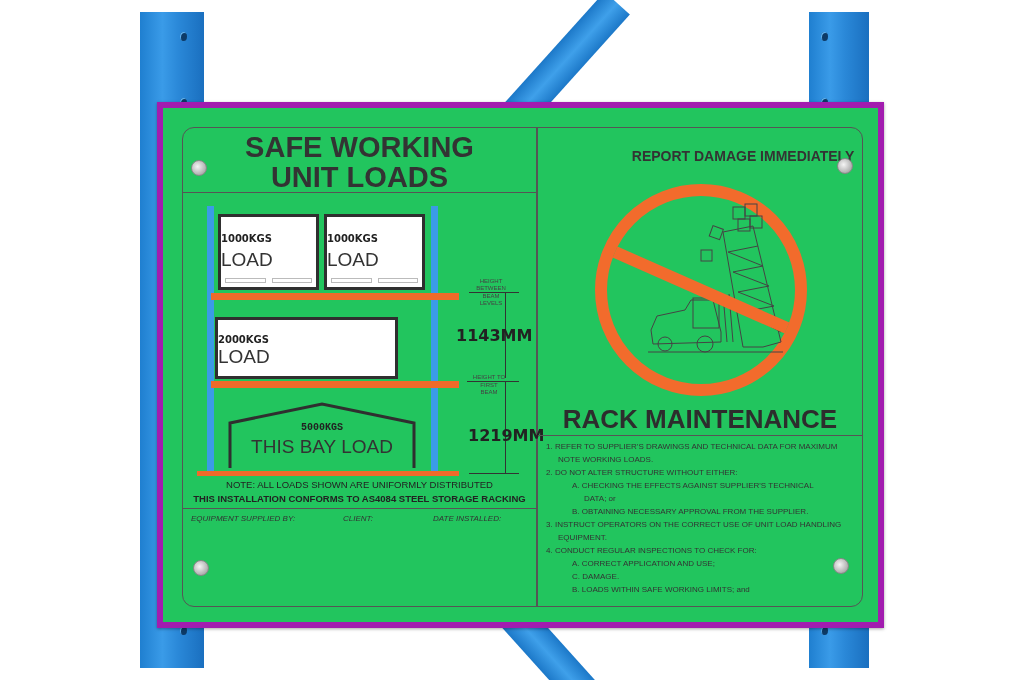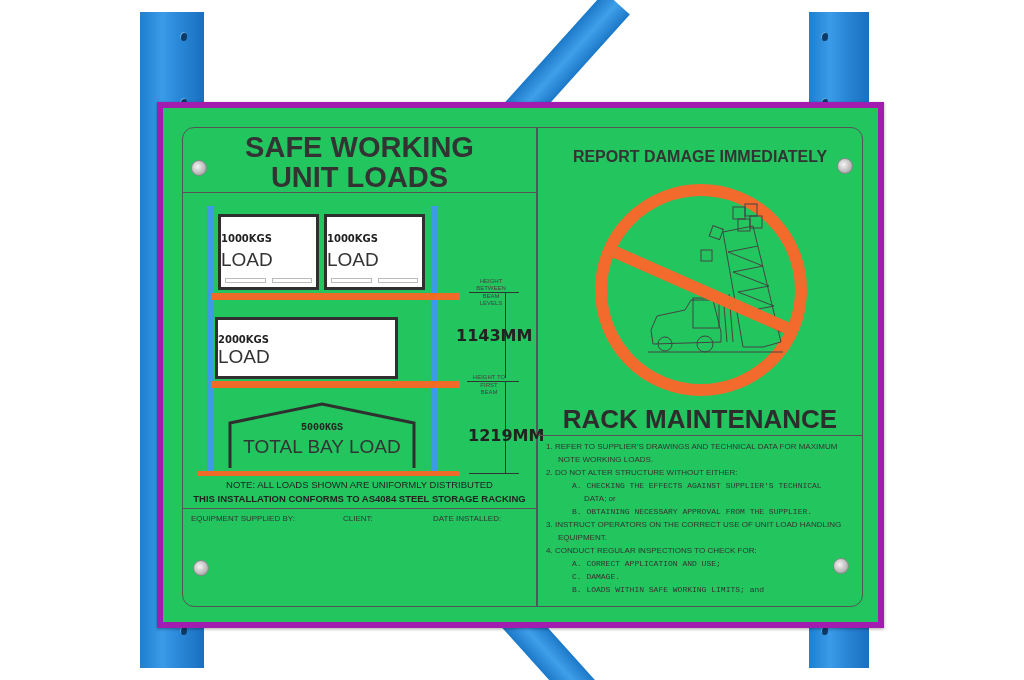--- a/index.html
+++ b/index.html
@@ -21,26 +21,26 @@
   .box .lbl{font-size:19px;color:#333;line-height:20px;}
   .pallet{position:absolute;left:4px;right:4px;bottom:4px;height:5px;display:flex;gap:6px;}
   .pallet span{flex:1;background:#fff;border:1px solid #bbb;}
   .dim-text{position:absolute;font-size:6px;color:#444;text-align:center;line-height:7px;}
   .dim-val{position:absolute;font-weight:bold;font-size:16px;color:#222;font-family:"DejaVu Sans",sans-serif;}
   .dim-line{position:absolute;width:1px;background:#333;}
   .tick{position:absolute;height:1px;background:#333;}
   .notes{position:absolute;left:0;top:350px;width:353px;text-align:center;font-size:9.5px;color:#222;line-height:14px;}
   .notes .b{font-weight:bold;}
   .supplied{position:absolute;left:0;top:380px;width:353px;height:18px;border-top:1.5px solid #555;font-size:8px;color:#333;}
-  .supplied span{position:absolute;top:5px;}
-  .right-head{position:absolute;left:355px;top:20px;width:324px;text-align:center;font-weight:bold;font-size:16px;color:#333;}
+  .supplied span{position:absolute;top:5px;font-style:italic;}
+  .right-head{position:absolute;left:355px;top:20px;width:324px;text-align:center;font-weight:bold;font-size:14px;color:#333;padding-left:43px;}
   .nosign{position:absolute;left:410px;top:54px;width:216px;height:216px;}
   .rm-title{position:absolute;left:355px;top:275px;width:324px;height:32px;border-bottom:1.5px solid #555;text-align:center;font-weight:bold;font-size:26px;color:#2d2d2d;line-height:32px;}
   .rules{position:absolute;left:363px;top:312px;width:312px;font-size:8px;color:#333;line-height:13px;}
-  .rules .sub{padding-left:26px;font-family:Liberation Mono, monospace;}
+  .rules .sub{padding-left:26px;}
   .rules .cont{padding-left:12px;}
   .rules .cont2{padding-left:38px;}
 </style>
 </head>
 <body>
 
 <div class="upright" style="left:140px;top:12px;width:64px;height:656px;">
   <div class="hole" style="left:40px;top:20px;"></div>
   <div class="hole" style="left:40px;top:86px;"></div>
   <div class="hole" style="left:40px;top:614px;"></div>
@@ -87,21 +87,21 @@
       </div>
       <div class="box" style="left:32px;top:123px;width:183px;height:62px;">
         <div class="kg" style="margin-top:14px;">2000KGS</div>
         <div class="lbl" style="margin-top:2px;">LOAD</div>
       </div>
       <svg style="position:absolute;left:44px;top:207px;" width="190" height="70">
         <polyline points="3,67 3,22 95,3 187,22 187,67" fill="none" stroke="#2f2f2f" stroke-width="3"></polyline>
       </svg>
       <div style="position:absolute;left:44px;top:228px;width:190px;text-align:center;">
         <div class="kg" style="font-weight:bold;font-size:10px;color:#222;font-family:Liberation Mono, monospace;">5000KGS</div>
-        <div style="font-size:19px;color:#333;margin-top:3px;">TOTAL BAY LOAD</div>
+        <div style="font-size:19px;color:#333;margin-top:3px;">THIS BAY LOAD</div>
       </div>
 
       <div class="dim-text" style="left:286px;top:84px;width:44px;">
         <div>HEIGHT</div>
         <div style="border-bottom:1px solid #333;">BETWEEN</div>
         <div>BEAM</div>
         <div>LEVELS</div>
       </div>
       <div class="tick" style="left:286px;top:98px;width:50px;"></div>
       <div class="dim-line" style="left:322px;top:98px;height:86px;"></div>

